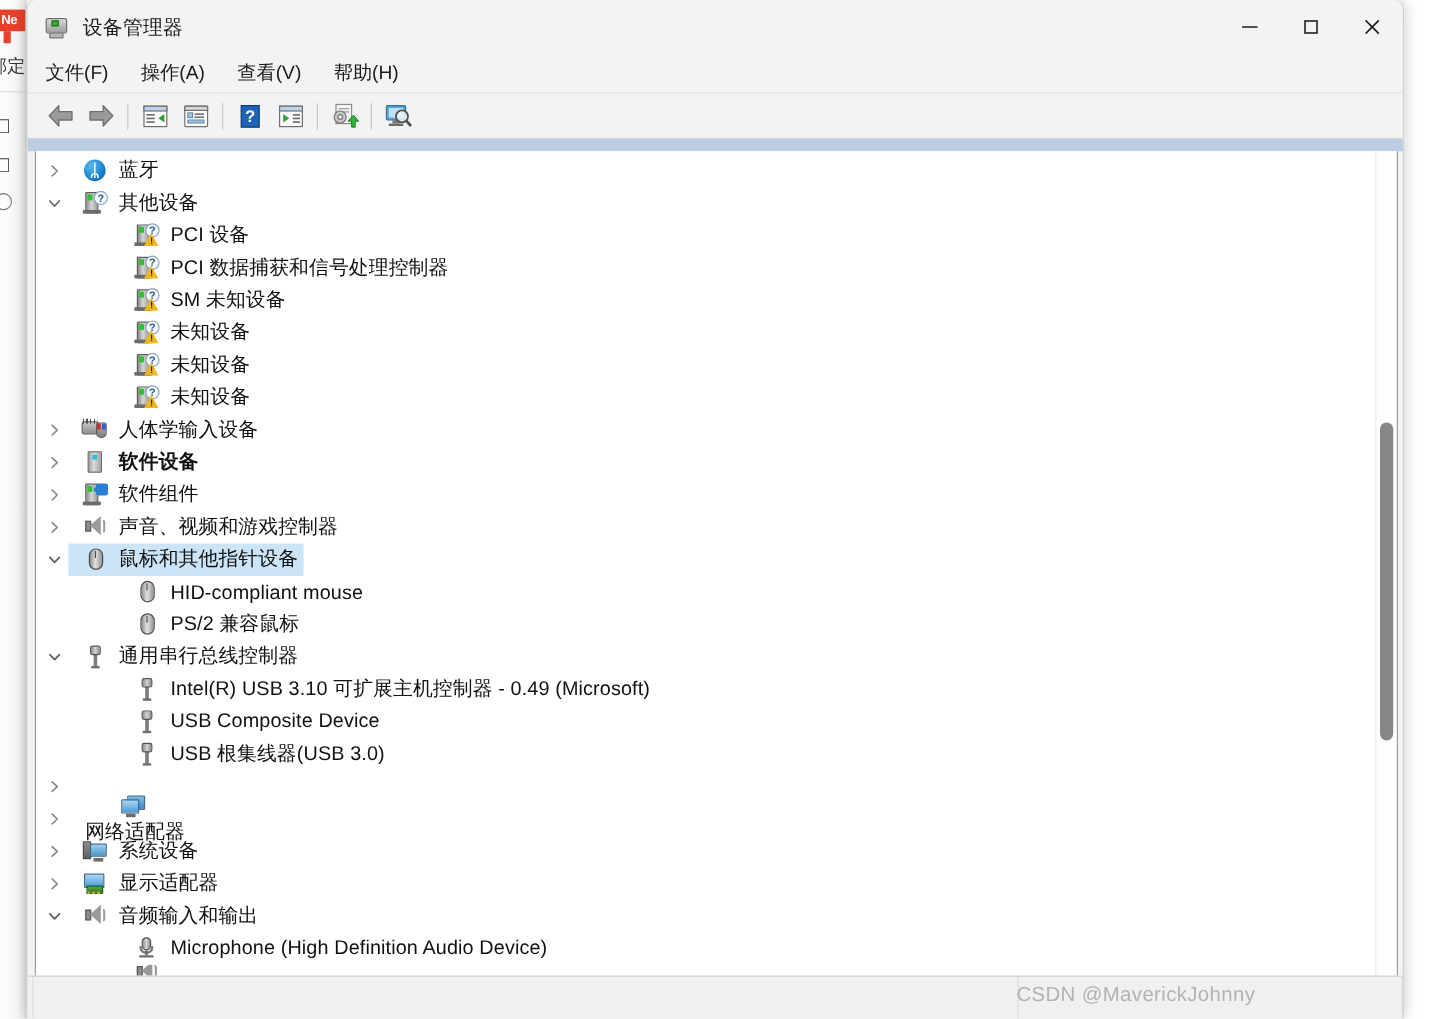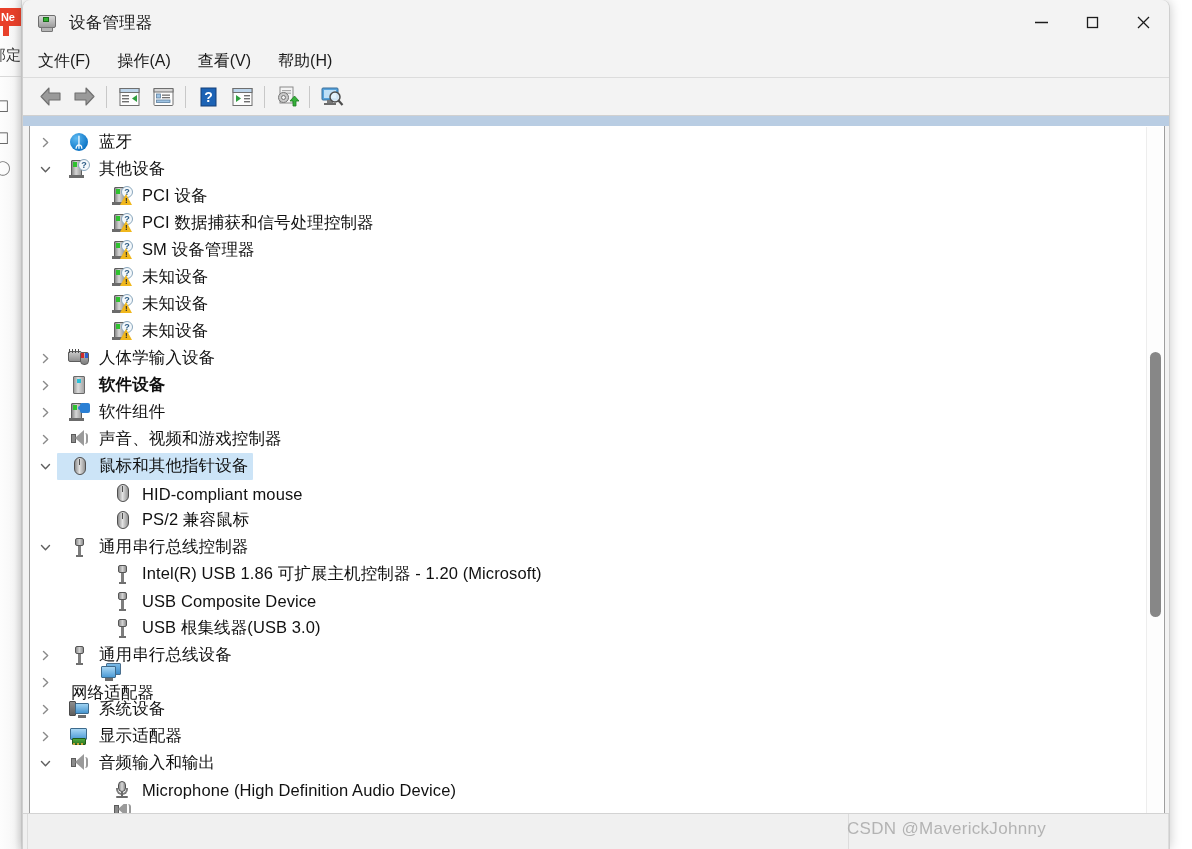--- a/index.html
+++ b/index.html
@@ -484,21 +484,21 @@
             <div class="chev empty ind-2"></div>
             <div class="label-hl" style="display: flex; align-items: center;">
               <div class="icon">
                 <div class="ic-tower"></div>
                 <div class="ic-tower-led"></div>
                 <div class="ic-tower-foot"></div>
                 <div class="ic-q">?</div>
                 <div class="ic-warn"></div>
                 <div class="ic-warn-i">!</div>
               </div>
-              <span class="label">SM 设备管理器</span>
+              <span class="label">SM 未知设备</span>
             </div>
           </div>
           <div class="row">
             <div class="chev empty ind-2"></div>
             <div class="label-hl" style="display: flex; align-items: center;">
               <div class="icon">
                 <div class="ic-tower"></div>
                 <div class="ic-tower-led"></div>
                 <div class="ic-tower-foot"></div>
                 <div class="ic-q">?</div>
@@ -649,21 +649,21 @@
             </div>
           </div>
           <div class="row">
             <div class="chev empty ind-2"></div>
             <div class="label-hl" style="display: flex; align-items: center;">
               <div class="icon">
                 <div class="ic-usb-stem"></div>
                 <div class="ic-usb-head"></div>
                 <div class="ic-usb-base"></div>
               </div>
-              <span class="label">Intel(R) USB 1.86 可扩展主机控制器 - 1.20 (Microsoft)</span>
+              <span class="label">Intel(R) USB 3.10 可扩展主机控制器 - 0.49 (Microsoft)</span>
             </div>
           </div>
           <div class="row">
             <div class="chev empty ind-2"></div>
             <div class="label-hl" style="display: flex; align-items: center;">
               <div class="icon">
                 <div class="ic-usb-stem"></div>
                 <div class="ic-usb-head"></div>
                 <div class="ic-usb-base"></div>
               </div>
@@ -679,28 +679,20 @@
                 <div class="ic-usb-base"></div>
               </div>
               <span class="label">USB 根集线器(USB 3.0)</span>
             </div>
           </div>
           <div class="row">
             <div class="chev">
               <svg width="15" height="15" viewBox="0 0 15 15">
                 <path d="M5.5 3.5 L9.7 7.5 L5.5 11.5" fill="none" stroke="#8a8a8a" stroke-width="1.4" stroke-linecap="round" stroke-linejoin="round"></path>
               </svg>
-            </div>
-            <div class="label-hl" style="display: flex; align-items: center;">
-              <div class="icon">
-                <div class="ic-usb-stem"></div>
-                <div class="ic-usb-head"></div>
-                <div class="ic-usb-base"></div>
-              </div>
-              <span class="label">通用串行总线设备</span>
             </div>
           </div>
           <div class="row">
             <div class="chev">
               <svg width="15" height="15" viewBox="0 0 15 15">
                 <path d="M5.5 3.5 L9.7 7.5 L5.5 11.5" fill="none" stroke="#8a8a8a" stroke-width="1.4" stroke-linecap="round" stroke-linejoin="round"></path>
               </svg>
             </div>
             <div class="label-hl" style="display: flex; align-items: center; flex-direction: column;">
               <div class="icon">

